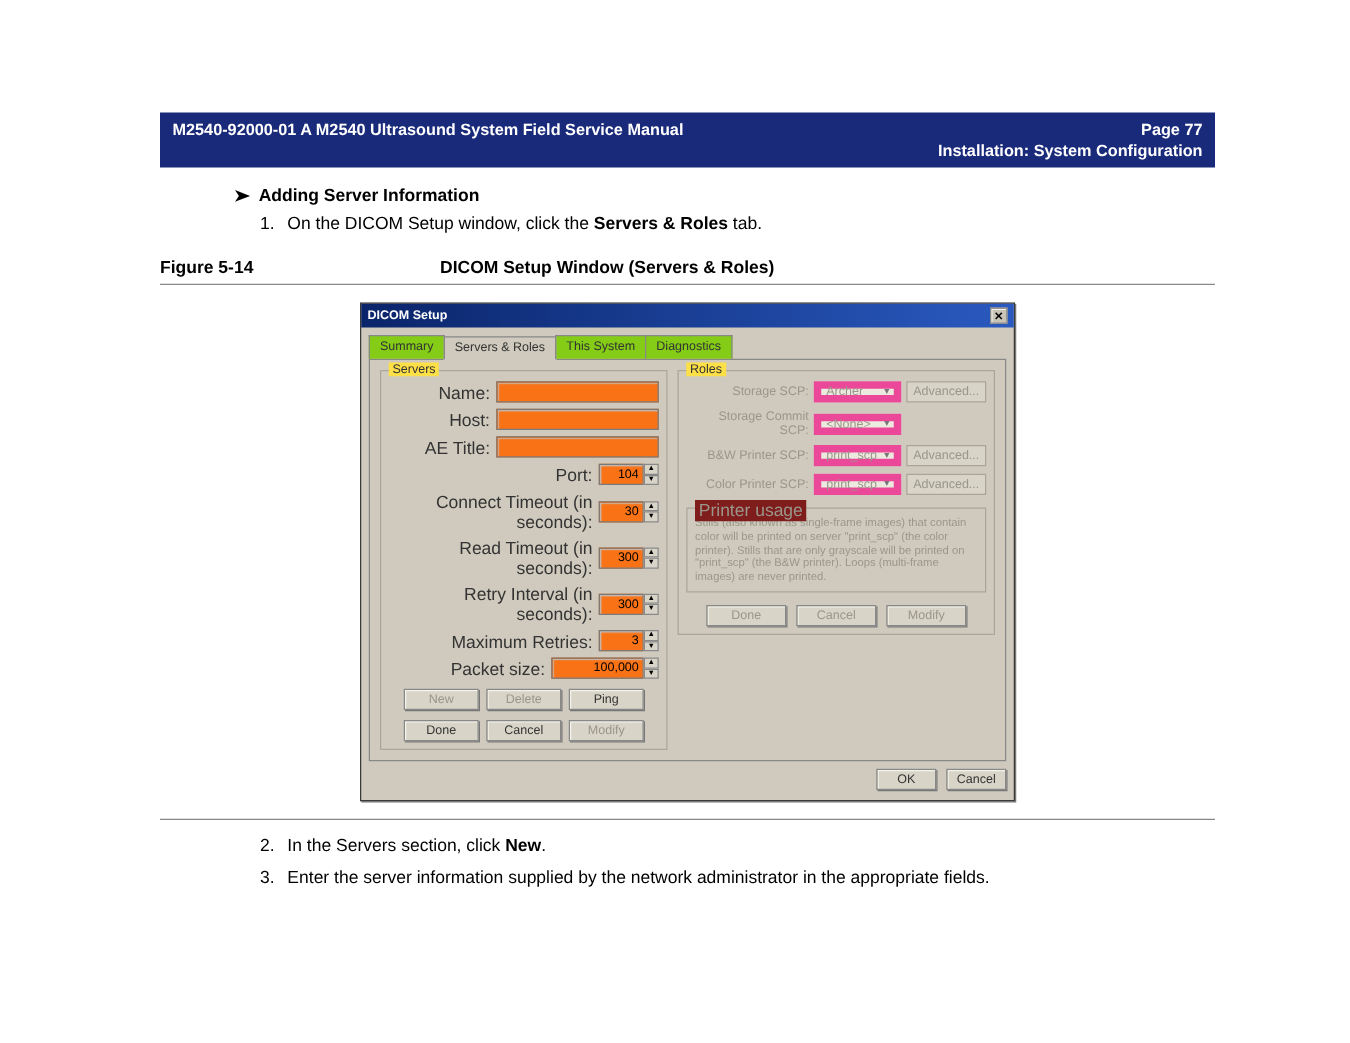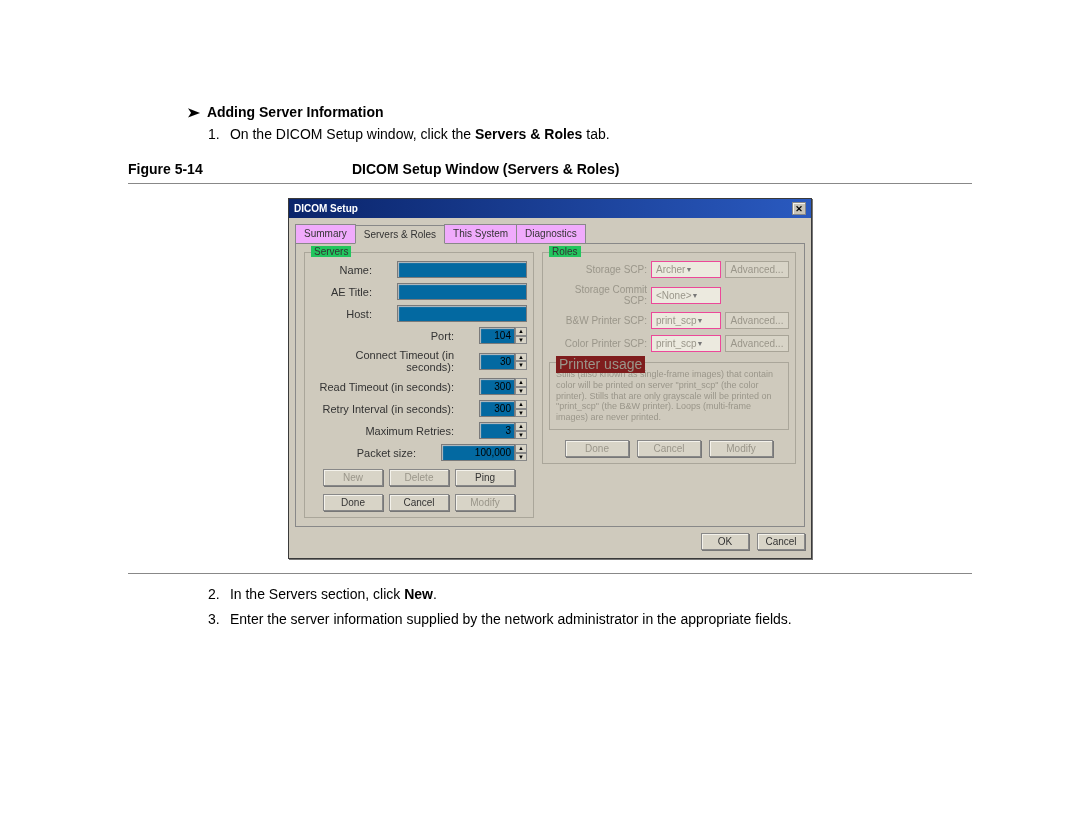--- a/index.html
+++ b/index.html
@@ -16,54 +16,61 @@
   .figure-label { width: 224px; }
   .hr { border: none; border-top: 1px solid #888; margin: 6px 0 14px 0; }
   .hr2 { border: none; border-top: 1px solid #888; margin: 14px 0 10px 0; }
 
   
   .shot-wrap { display: flex; justify-content: center; margin-top: 4px; }
   .window { width: 524px; border: 1px solid #3a3a3a; background: #cfcabd; font-family: Tahoma, Arial, sans-serif; font-size: 10px; box-shadow: 1px 1px 0 #777; }
   .titlebar { background: linear-gradient(to right, #0a246a, #2a5ac0); color: #fff; padding: 3px 5px; font-size: 10px; font-weight: bold; display: flex; justify-content: space-between; align-items: center; }
   .closex { background: #c8c4b8; color: #000; width: 14px; height: 13px; display: flex; align-items: center; justify-content: center; font-size: 9px; border: 1px solid #888; box-shadow: inset 1px 1px 0 #f4f2eb; cursor: default; }
   .tabs { display: flex; margin: 6px 6px 0 6px; font-size: 10px; }
-  .tab { padding: 3px 8px; border: 1px solid #888; border-bottom: none; background: #f0abfc; margin-right: -1px; color: #333; position: relative; }
+  .tab { padding: 3px 8px; border: 1px solid #888; border-bottom: none; background: #84cc16; margin-right: -1px; color: #333; position: relative; }
   .tab.active { background: #cfcabd; font-weight: normal; top: 1px; z-index: 2; border-bottom: 1px solid #cfcabd; }
   .tab-body { border: 1px solid #888; margin: 0 6px 6px 6px; padding: 8px; background: #cfcabd; display: flex; gap: 8px; }
   .fieldset { border: 1px solid #aaa69a; padding: 8px 6px 6px 6px; position: relative; }
-  .fieldset > .legend { position: absolute; top: -7px; left: 6px; background: #22c55e; padding: 0 3px; font-size: 10px; color: #333; }
+  .fieldset > .legend { position: absolute; top: -7px; left: 6px; background: #fde047; padding: 0 3px; font-size: 10px; color: #333; }
   .servers-col { width: 230px; }
   .roles-col { flex: 1; }
   .form-row { display: flex; align-items: center; margin-bottom: 5px; justify-content: flex-end; gap: 5px; }
-  .form-row label { font-size: 11px; color: #333; text-align: right; flex: 1; }
-  .tbox { background: #0369a1; border: 1px solid #7a7a7a; box-shadow: inset 1px 1px 1px #c0c0c0; height: 17px; width: 130px; font-size: 10px; padding: 1px 3px; margin-left: 20px; }
+  .form-row label { font-size: 14px; color: #333; text-align: right; flex: 1; }
+  .tbox { background: #f97316; border: 1px solid #7a7a7a; box-shadow: inset 1px 1px 1px #c0c0c0; height: 17px; width: 130px; font-size: 10px; padding: 1px 3px; }
   .tbox.short { width: 46px; text-align: right; }
   .stepper { display: flex; align-items: stretch; }
   .stepper .tbox { width: 36px; }
   .step-btns { display: flex; flex-direction: column; }
   .step-btn { width: 12px; height: 8.5px; background: #d8d4c7; border: 1px solid #888; font-size: 6px; line-height: 1; display: flex; align-items: center; justify-content: center; }
   .btnrow { display: flex; gap: 6px; margin-top: 8px; justify-content: center; }
   .winbtn { background: #d8d4c7; border: 1px solid #888; box-shadow: inset 1px 1px 0 #f4f2eb, 1px 1px 0 #777; padding: 2px 0; width: 60px; text-align: center; font-size: 10px; color: #333; }
   .winbtn.disabled { color: #9a968a; }
   .winbtn.sm { width: 64px; font-size: 10px; }
   .role-row { display: flex; align-items: center; margin-bottom: 6px; gap: 4px; }
   .role-row label { font-size: 10px; color: #9a968a; flex: 1; text-align: right; }
-  .dd { background: #eceadf; border: 1px solid #ec4899; height: 17px; width: 70px; font-size: 10px; display: flex; align-items: center; justify-content: flex-start; padding: 0 2px 0 4px; color: #9a968a; }
+  .dd { background: #eceadf; border: 6px solid #ec4899; height: 17px; width: 70px; font-size: 10px; display: flex; align-items: center; justify-content: space-between; padding: 0 2px 0 4px; color: #9a968a; }
   .dd .chev { font-size: 7px; color: #777; }
   .advbtn { background: #d8d4c7; border: 1px solid #a8a497; color: #9a968a; width: 64px; text-align: center; font-size: 10px; padding: 2px 0; }
   .printer-usage { border: 1px solid #aaa69a; padding: 6px; margin-top: 10px; font-size: 9px; color: #9a968a; line-height: 1.2; position: relative; }
   .printer-usage .legend { position: absolute; top: -7px; left: 6px; background: #7f1d1d; padding: 0 3px; font-size: 14px; }
   .bottom-btns { display: flex; justify-content: flex-end; gap: 8px; padding: 0 6px 8px 6px; }
   .bottom-btns .winbtn { width: 48px; }
   .roles-btnrow { display: flex; gap: 8px; justify-content: center; margin-top: 10px; }
 </style>
 </head>
 <body>
 
 <div class="page">
+  <div class="header-bar">
+    <div class="header-row1">
+      <span>M2540-92000-01 A M2540 Ultrasound System Field Service Manual</span>
+      <span>Page 77</span>
+    </div>
+    <div class="header-row2">Installation: System Configuration</div>
+  </div>
 
   <div class="section-heading">
     <span class="arrow">➤</span>
     <span>Adding Server Information</span>
   </div>
 
   <div class="step">
     <span class="num">1.</span>
     <span>On the DICOM Setup window, click the </span><b>Servers &amp; Roles</b><span> tab.</span>
   </div>
@@ -89,25 +96,25 @@
       <div class="tab-body">
 
         <div class="servers-col">
           <div class="fieldset">
             <span class="legend">Servers</span>
             <div class="form-row">
                 <label>Name:</label>
                 <input class="tbox" value="" style="">
               </div>
             <div class="form-row">
+                <label>Host:</label>
+                <input class="tbox" value="" style="">
+              </div>
+            <div class="form-row">
                 <label>AE Title:</label>
-                <input class="tbox" value="" style="">
-              </div>
-            <div class="form-row">
-                <label>Host:</label>
                 <input class="tbox" value="" style="">
               </div>
             <div class="form-row">
                 <label>Port:</label>
                 <div class="stepper">
                   <input class="tbox short" value="104" style="">
                   <div class="step-btns">
                     <div class="step-btn">▲</div>
                     <div class="step-btn">▼</div>
                   </div>

